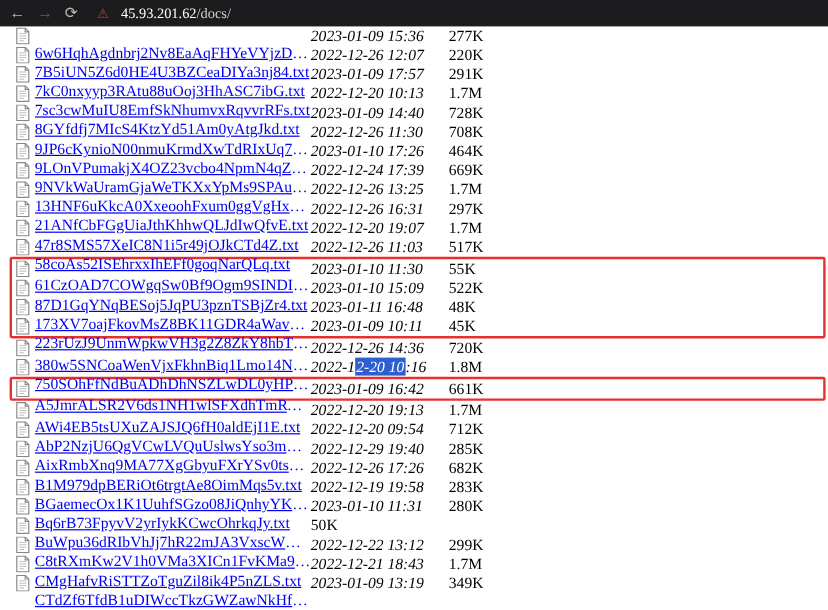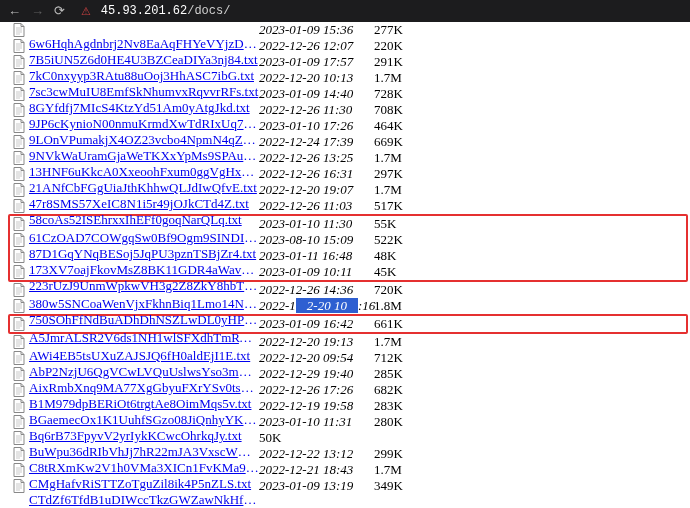--- a/index.html
+++ b/index.html
@@ -18,21 +18,21 @@
     align-items: center;
     padding: 0 8px;
     gap: 10px;
   }
   .toolbar .nav-icon {
     color: #bbb;
     font-size: 13px;
     cursor: pointer;
   }
   .toolbar .url {
-    font-family: Liberation Mono, monospace;
+    font-family: Liberation Serif, serif;
     font-size: 12px;
     color: #d0d0d0;
   }
   .toolbar .url .host { color: #fff; }
   .toolbar .lock { color: #c94040; font-size: 11px; margin-left: 6px;}
   .listing {
     padding: 0 2px 2px 12px;
   }
   .row {
     display: flex;
@@ -69,21 +69,21 @@
   }
   .row .size {
     display: inline-block;
     width: 34px;
     color: #000;
     text-align: left;
   }
   .highlight-sel {
     background: #2e5fd1;
     color: #fff;
-    padding: 0 11px;
+    padding: 0 1px;
   }
   .red-box {
     border: 2px solid #e53030;
     border-radius: 2px;
     margin-left: -4px;
     padding-left: 2px;
   }
   .red-box .row { height: 16px; }
 </style>
 </head>
@@ -301,21 +301,21 @@
           <svg width="13" height="14" viewBox="0 0 13 14">
   <path d="M1 0.5 h7 l3 3 v10 h-10 z" fill="#fff" stroke="#888" stroke-width="1"></path>
   <path d="M8 0.5 v3 h3" fill="none" stroke="#888" stroke-width="1"></path>
   <line x1="3" y1="5" x2="9" y2="5" stroke="#bbb" stroke-width="0.8"></line>
   <line x1="3" y1="7" x2="9" y2="7" stroke="#bbb" stroke-width="0.8"></line>
   <line x1="3" y1="9" x2="9" y2="9" stroke="#bbb" stroke-width="0.8"></line>
   <line x1="3" y1="11" x2="7" y2="11" stroke="#bbb" stroke-width="0.8"></line>
 </svg>
         </span>
         <a class="name" href="#">87D1GqYNqBESoj5JqPU3pznTSBjZr4.txt</a>
-        <span class="date">2023-08-10 15:09</span>
+        <span class="date">2023-01-10 15:09</span>
         <span class="size">522K</span>
       </div>
       <div class="row">
         <span class="icon">
           <svg width="13" height="14" viewBox="0 0 13 14">
   <path d="M1 0.5 h7 l3 3 v10 h-10 z" fill="#fff" stroke="#888" stroke-width="1"></path>
   <path d="M8 0.5 v3 h3" fill="none" stroke="#888" stroke-width="1"></path>
   <line x1="3" y1="5" x2="9" y2="5" stroke="#bbb" stroke-width="0.8"></line>
   <line x1="3" y1="7" x2="9" y2="7" stroke="#bbb" stroke-width="0.8"></line>
   <line x1="3" y1="9" x2="9" y2="9" stroke="#bbb" stroke-width="0.8"></line>

